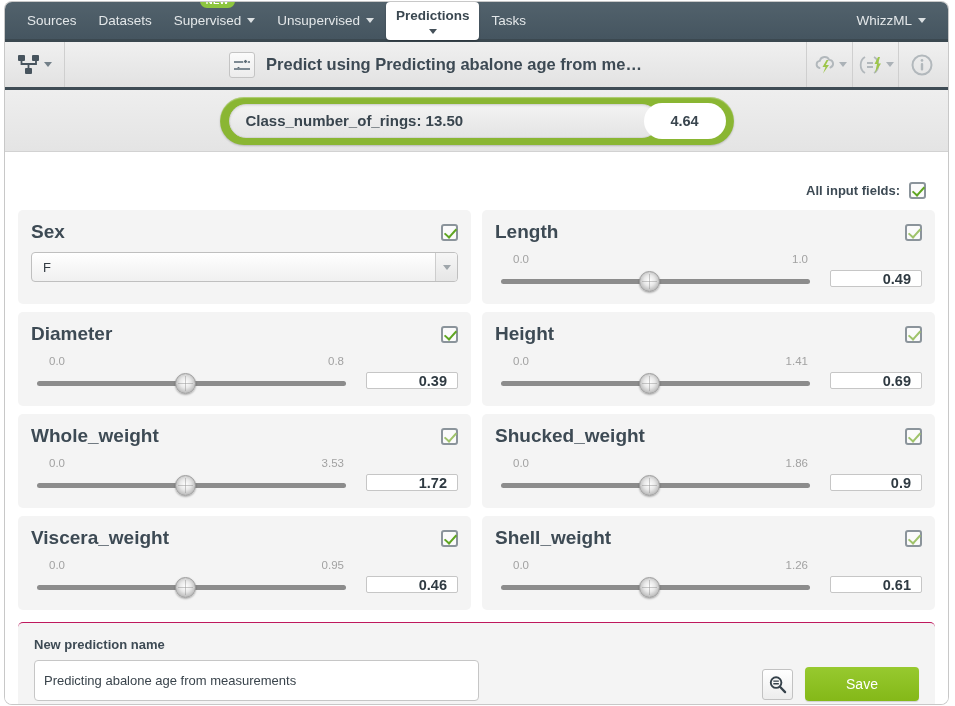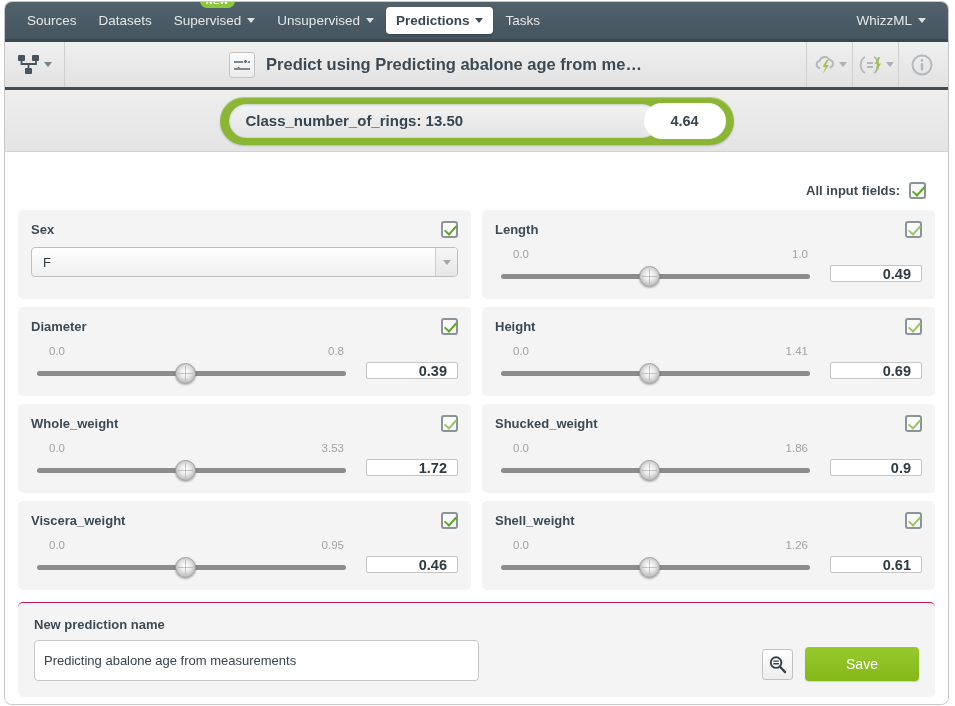--- a/index.html
+++ b/index.html
@@ -48,20 +48,21 @@
     display: flex;
     align-items: center;
     gap: 6px;
     position: relative;
   }
   .nav-item.active {
     background: #ffffff;
     color: #3a4750;
     font-weight: bold;
     box-shadow: 0 1px 2px rgba(0,0,0,.25);
+    flex-direction: column;
   }
   .caret-down {
     width: 0; height: 0;
     border-left: 4.5px solid transparent;
     border-right: 4.5px solid transparent;
     border-top: 5px solid currentColor;
     display: inline-block;
     opacity: .95;
   }
   .new-badge {
@@ -252,21 +253,21 @@
     padding: 11px 13px 13px 13px;
     min-height: 84px;
   }
   .panel-head {
     display: flex;
     align-items: center;
     justify-content: space-between;
     margin-bottom: 9px;
   }
   .panel-title {
-    font-size: 13px;
+    font-size: 19px;
     font-weight: bold;
     color: #3d4a54;
   }
 
   
   .select-wrap {
     position: relative;
     height: 30px;
     background: linear-gradient(180deg,#ffffff,#f0f0f0);
     border: 1px solid #bfbfbf;

